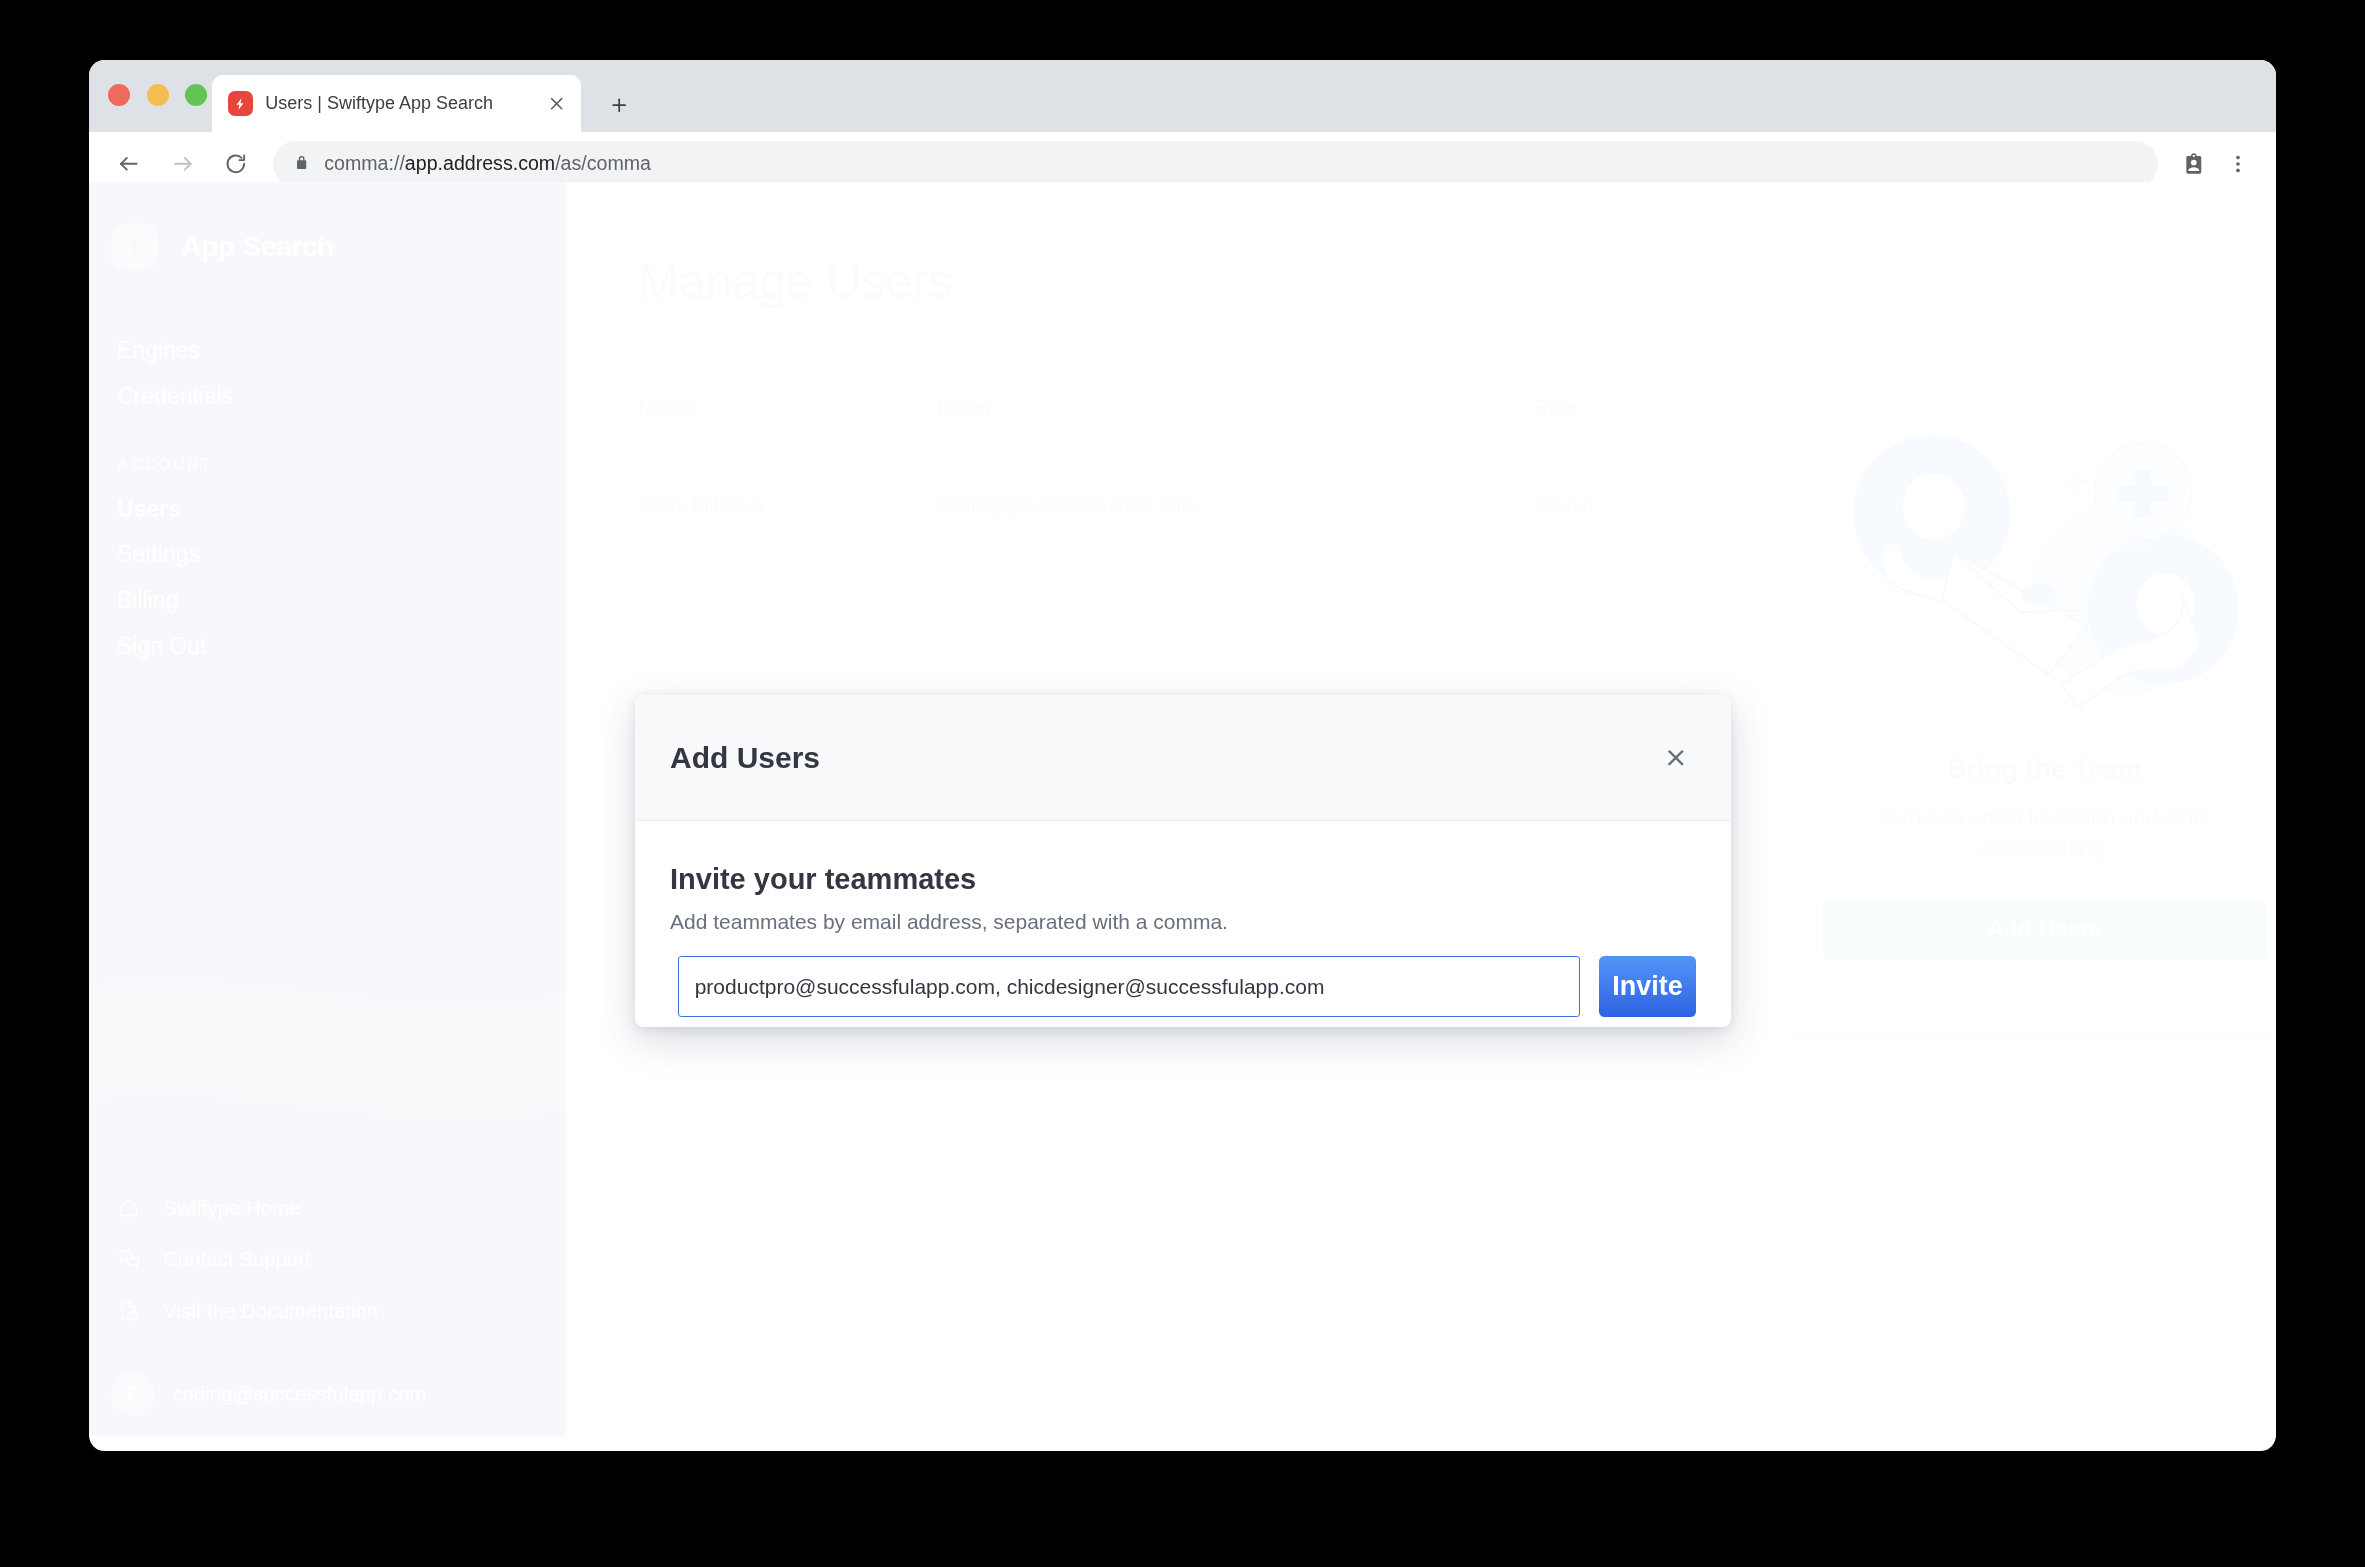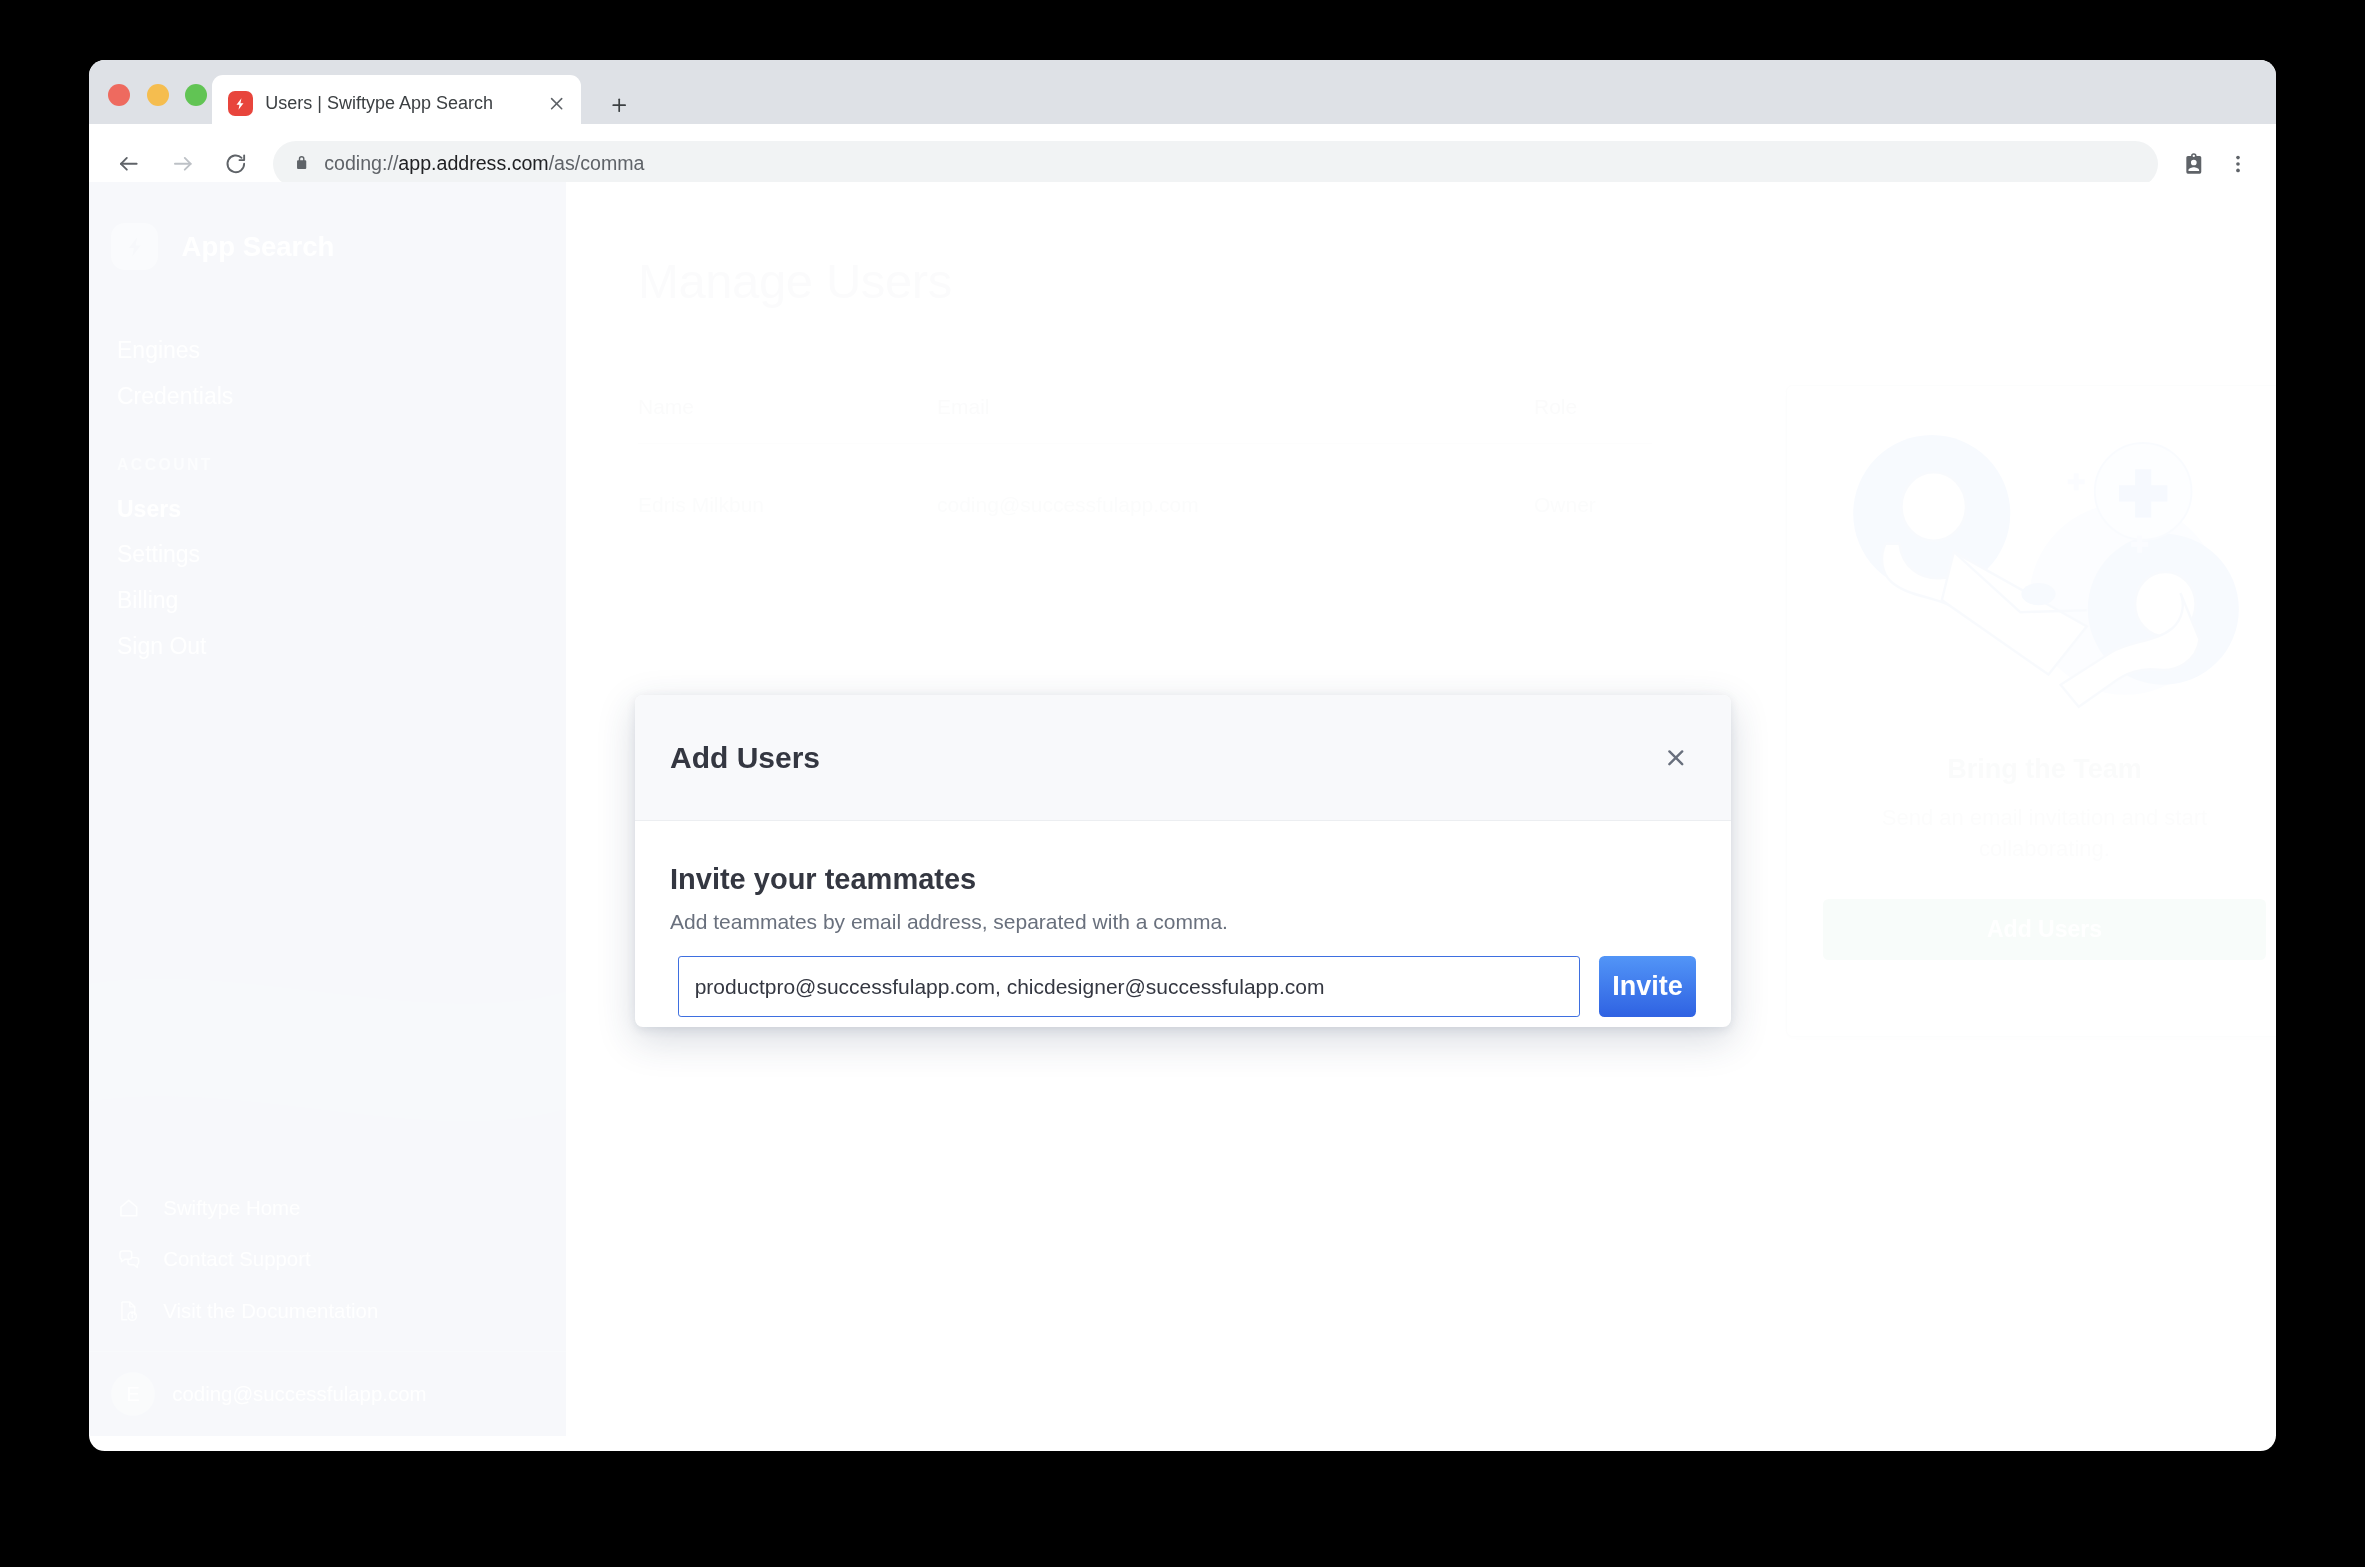--- a/index.html
+++ b/index.html
@@ -17,21 +17,21 @@
     width: 2187px; height: 1391px;
     background: #ffffff;
     border-radius: 15.7px;
     overflow: hidden;
     box-shadow: 0 6.3px 31px rgba(0,0,0,0.35);
   }
 
   
   #tab-strip {
     position: absolute; left: 0; top: 0;
-    width: 100%; height: 64px;
+    width: 100%; height: 72px;
     background: #dee1e6;
     text-decoration: underline;
   }
   .traffic-lights {
     position: absolute; left: 19px; top: 23.6px;
     display: flex; gap: 16.5px;
   }
   .tl { width: 22px; height: 22px; border-radius: 50%; }
   .tl.red    { background: #ee6a5f; }
   .tl.yellow { background: #f5bd4f; }
@@ -396,21 +396,21 @@
           <polyline points="20.5,3.4 20.5,8.2 15.7,8.2"></polyline>
         </svg>
     </div>
 
     <div id="omnibox">
       <span id="lock-icon">
         <svg width="17.3" height="19" viewBox="0 0 24 24" fill="currentColor">
             <path d="M17 9h-1V7a4 4 0 0 0-8 0v2H7a1.4 1.4 0 0 0-1.4 1.4v9.2A1.4 1.4 0 0 0 7 21h10a1.4 1.4 0 0 0 1.4-1.4v-9.2A1.4 1.4 0 0 0 17 9zm-7-2a2 2 0 1 1 4 0v2h-4V7z"></path>
           </svg>
       </span>
-      <span id="url-text"><span>coding://</span><span class="host">app.address.com</span><span>/as/comma</span></span>
+      <span id="url-text"><span>comma://</span><span class="host">app.address.com</span><span>/as/comma</span></span>
     </div>
 
     <div class="tool-icon">
       <svg width="23.6" height="23.6" viewBox="0 0 24 24" fill="currentColor">
           <path d="M18 4h-3.2a2.8 2.8 0 0 0-5.6 0H6a1.6 1.6 0 0 0-1.6 1.6v14.8A1.6 1.6 0 0 0 6 22h12a1.6 1.6 0 0 0 1.6-1.6V5.6A1.6 1.6 0 0 0 18 4zm-6-1.3a1.2 1.2 0 1 1 0 2.4 1.2 1.2 0 0 1 0-2.4zm0 5.1a2.9 2.9 0 1 1 0 5.8 2.9 2.9 0 0 1 0-5.8zm5.4 11.6H6.6v-1c0-1.9 3.6-2.9 5.4-2.9s5.4 1 5.4 2.9v1z"></path>
         </svg>
     </div>
     <div class="tool-icon">
       <svg width="22" height="22" viewBox="0 0 24 24" fill="currentColor">
           <circle cx="12" cy="5" r="2"></circle>

